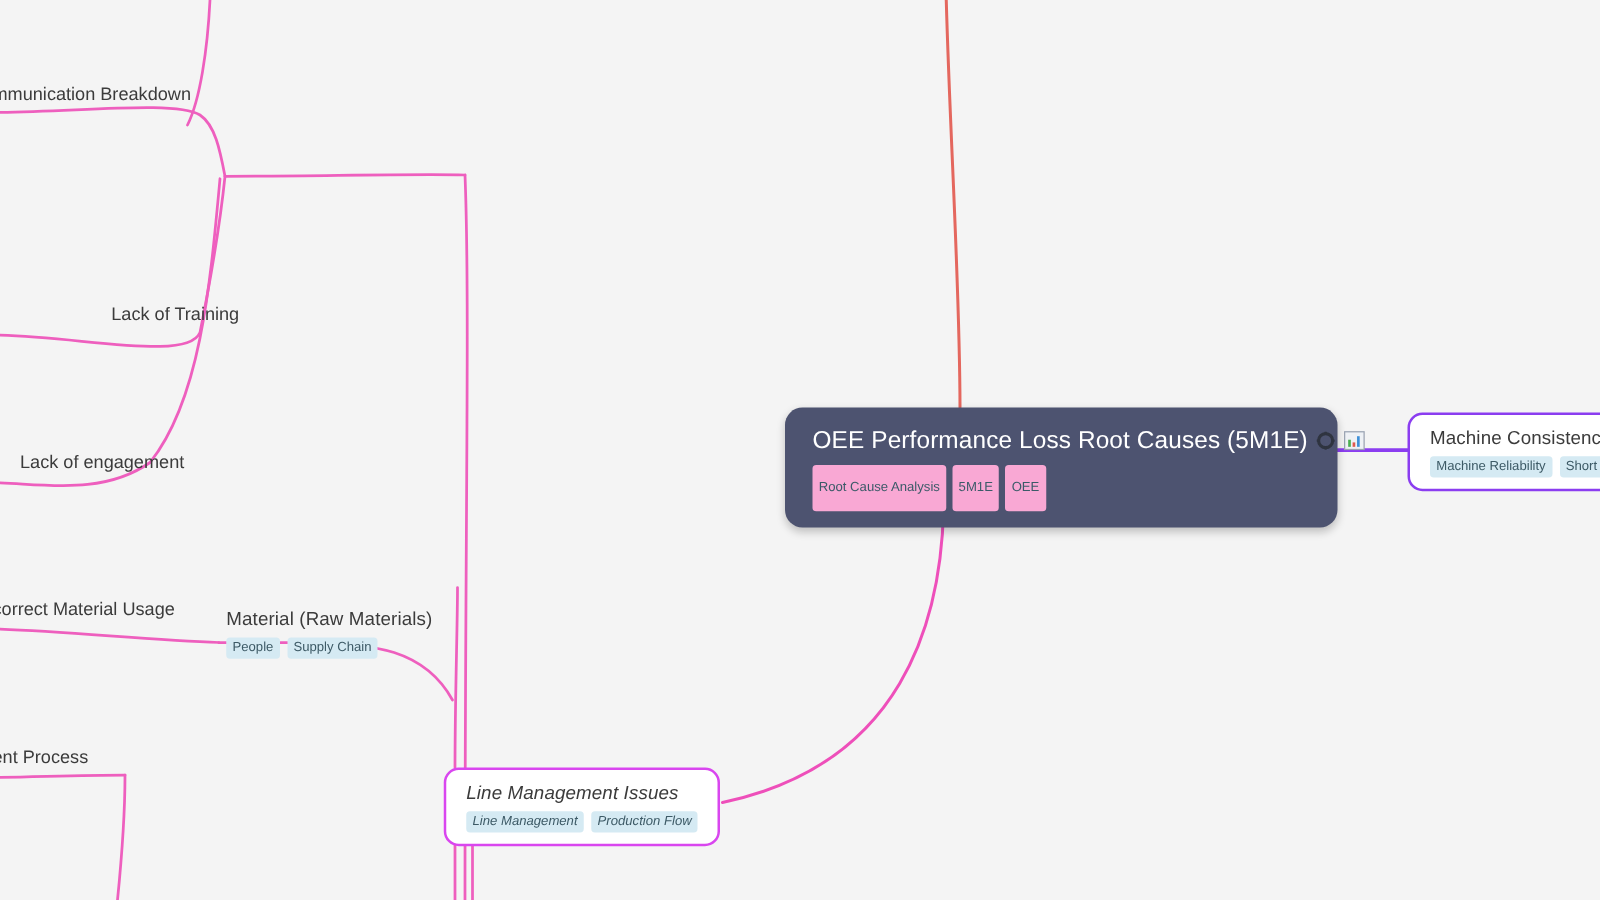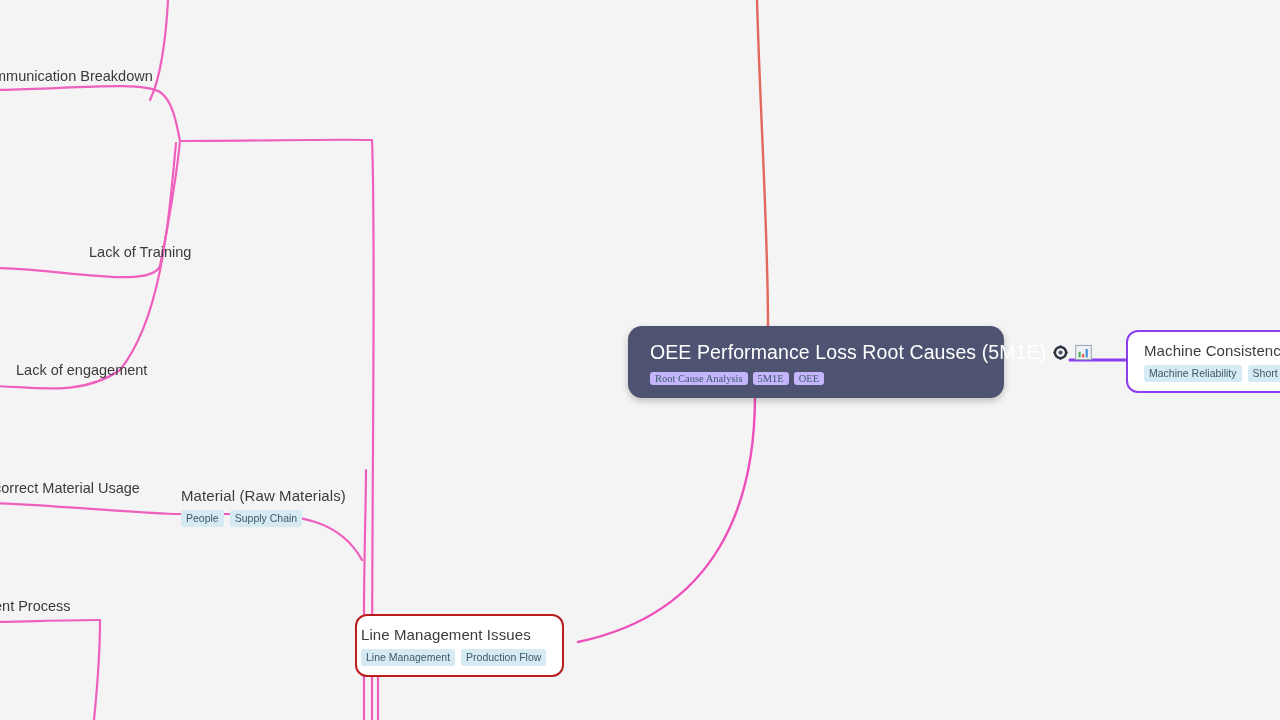--- a/index.html
+++ b/index.html
@@ -83,38 +83,38 @@
 
   .root-tag-row {
     margin-top: 8px;
     display: flex;
     gap: 5px;
   }
 
   .root-tag {
     font-size: 10.5px;
     line-height: 13px;
-    padding: 0 5px;
+    padding: 12px 5px;
     border-radius: 3px;
-    background: #c4b5fd;
+    background: #f9a8d4;
     color: #3b5a68;
-    font-family: Liberation Serif, serif;
   }
 
   .icon {
     display: inline-block;
     line-height: 0;
   }
 
   
   .boxed {
     background: #ffffff;
-    border: 2px solid #b91c1c;
+    border: 2px solid #d946ef;
     border-radius: 12px;
-    padding: 9px 16px 9px 4px;
+    padding: 9px 16px 9px 16px;
+    font-style: italic;
   }
 
   .boxed-purple {
     background: #ffffff;
     border: 2px solid #8b3df0;
     border-radius: 12px;
     padding: 9px 14px 9px 16px;
   }
 
   
@@ -155,21 +155,21 @@
 
     <path d="M 364,614 C 364,560 366,500 366,470" fill="none" stroke="#ee5fbe" stroke-width="2.2" stroke-linecap="round"></path>
     <path d="M 364,670 C 364,700 364,712 364,720" fill="none" stroke="#ee5fbe" stroke-width="2.2" stroke-linecap="round"></path>
     <path d="M 378,670 C 378,700 378,712 378,720" fill="none" stroke="#ee5fbe" stroke-width="2.2" stroke-linecap="round"></path>
 
     <path d="M 100,620 C 60,620 20,622 -10,622" fill="none" stroke="#ee5fbe" stroke-width="2.2" stroke-linecap="round"></path>
     <path d="M 100,620 C 100,660 96,700 94,720" fill="none" stroke="#ee5fbe" stroke-width="2.2" stroke-linecap="round"></path>
 
   </svg>
 
-  <div class="node root-node" style="left:628px; top:326px; width:376px;">
+  <div class="node root-node" style="left:628px; top:326px; width:442px;">
     <div class="root-title-row">
       <span class="root-title">OEE Performance Loss Root Causes (5M1E)</span>
       <span class="icon">
         <svg width="15" height="15" viewBox="0 0 24 24">
           <circle cx="12" cy="12" r="9" fill="none" stroke="#2f3440" stroke-width="4"></circle>
           <circle cx="12" cy="12" r="3.4" fill="#4d5370"></circle>
           <g fill="#2f3440">
             <rect x="10.6" y="0.5" width="2.8" height="4"></rect>
             <rect x="10.6" y="19.5" width="2.8" height="4"></rect>
             <rect x="0.5" y="10.6" width="4" height="2.8"></rect>

